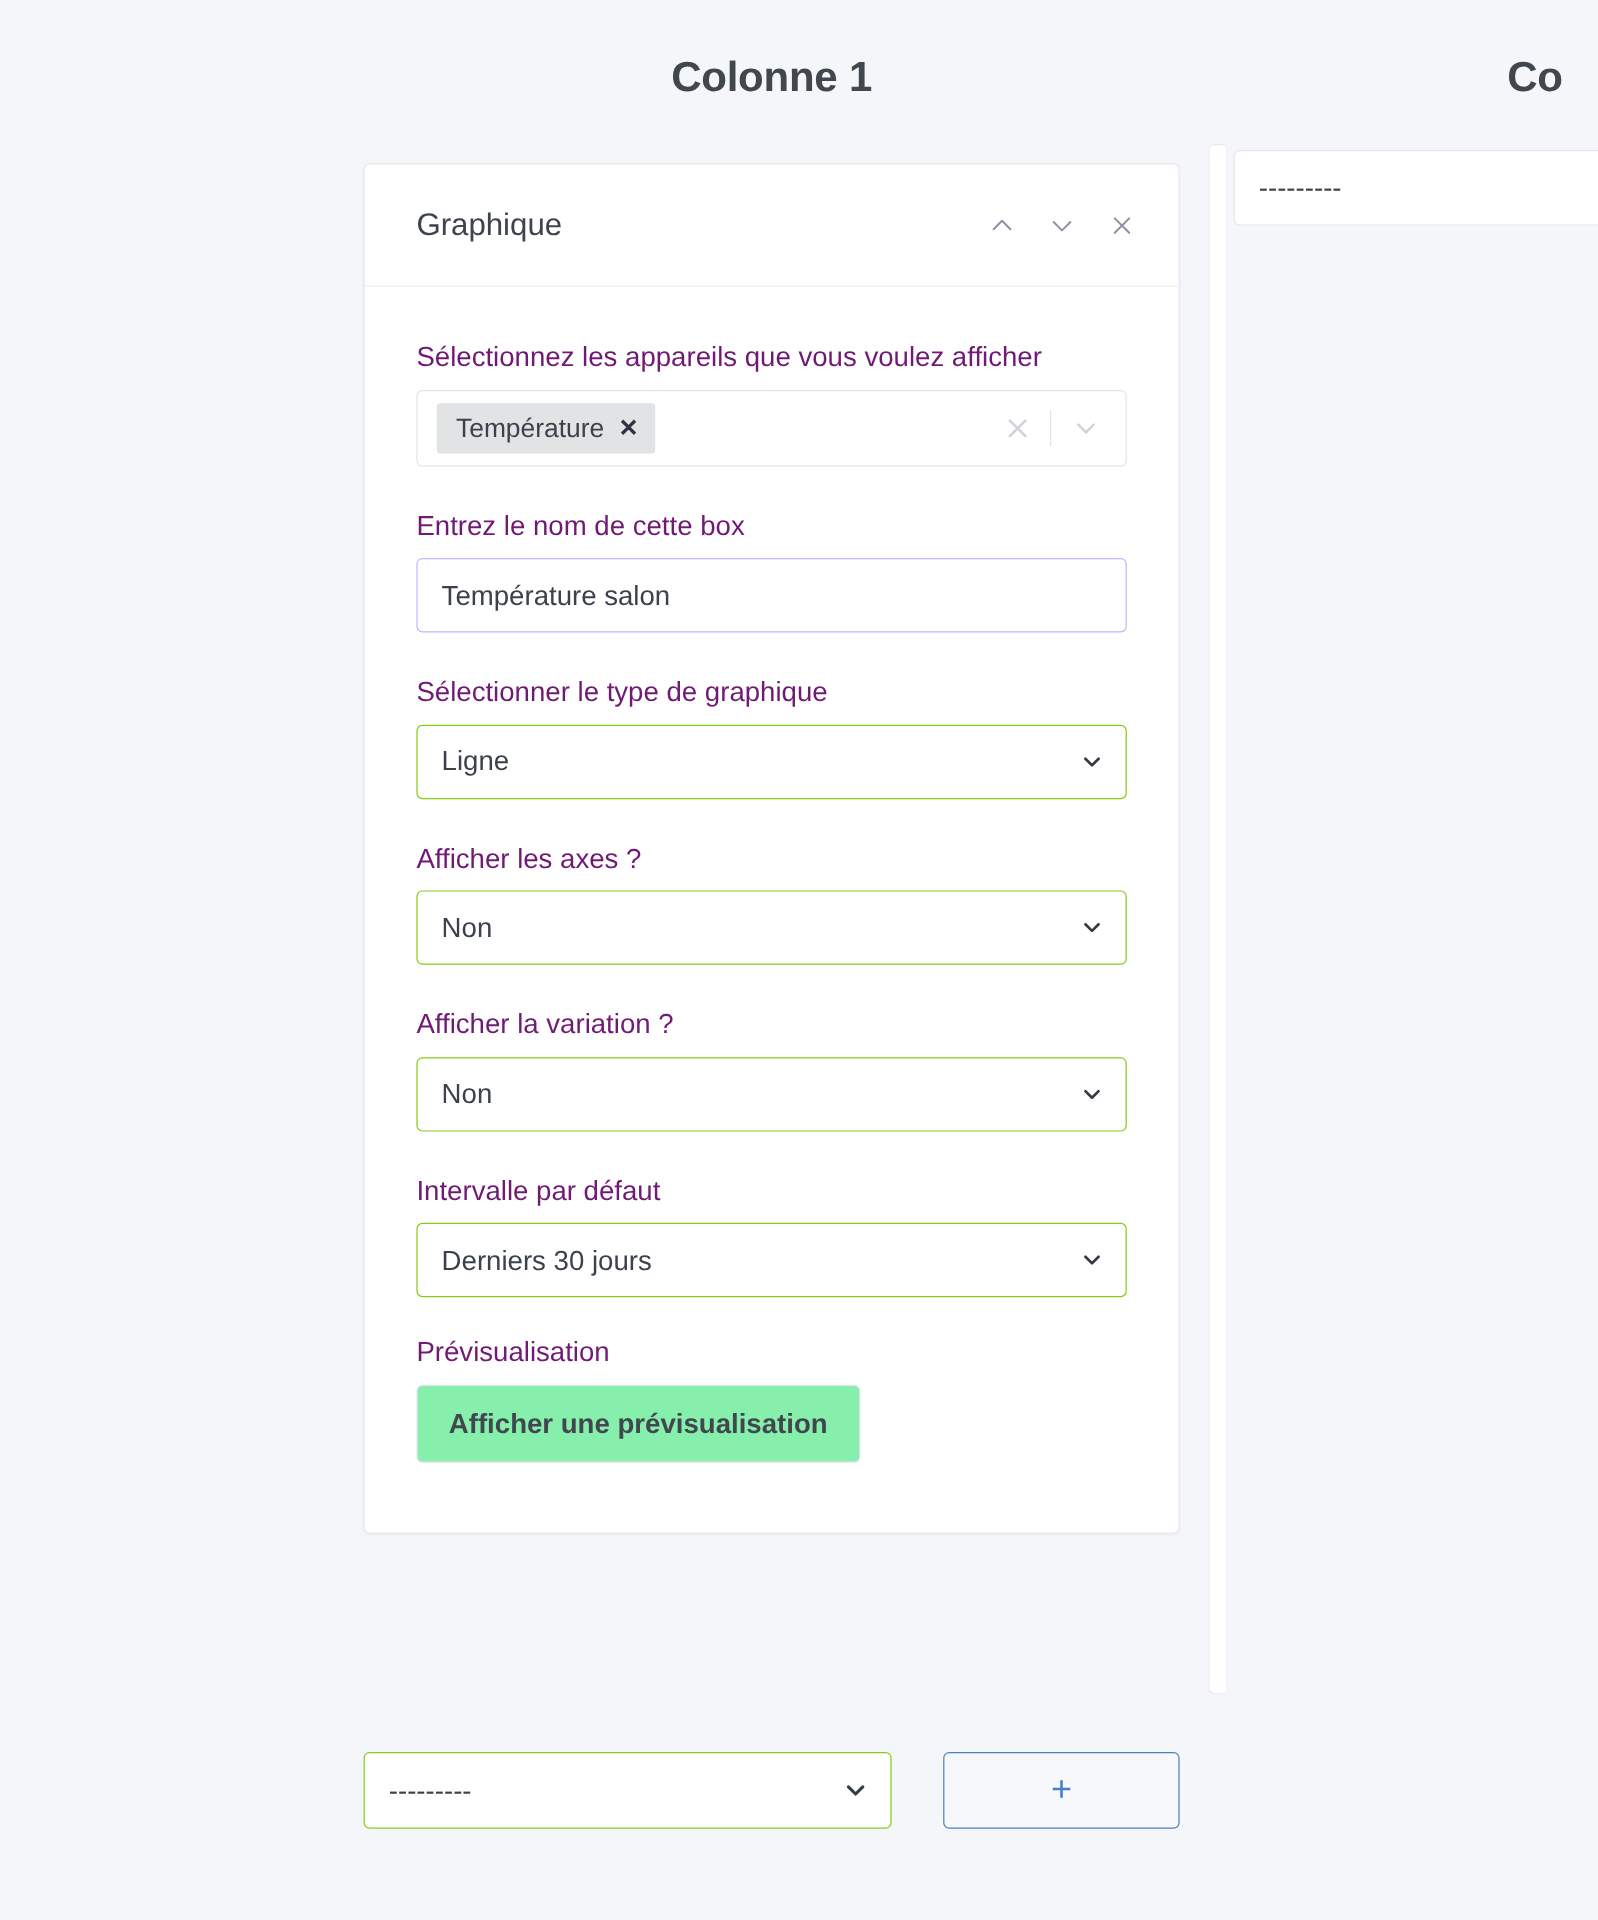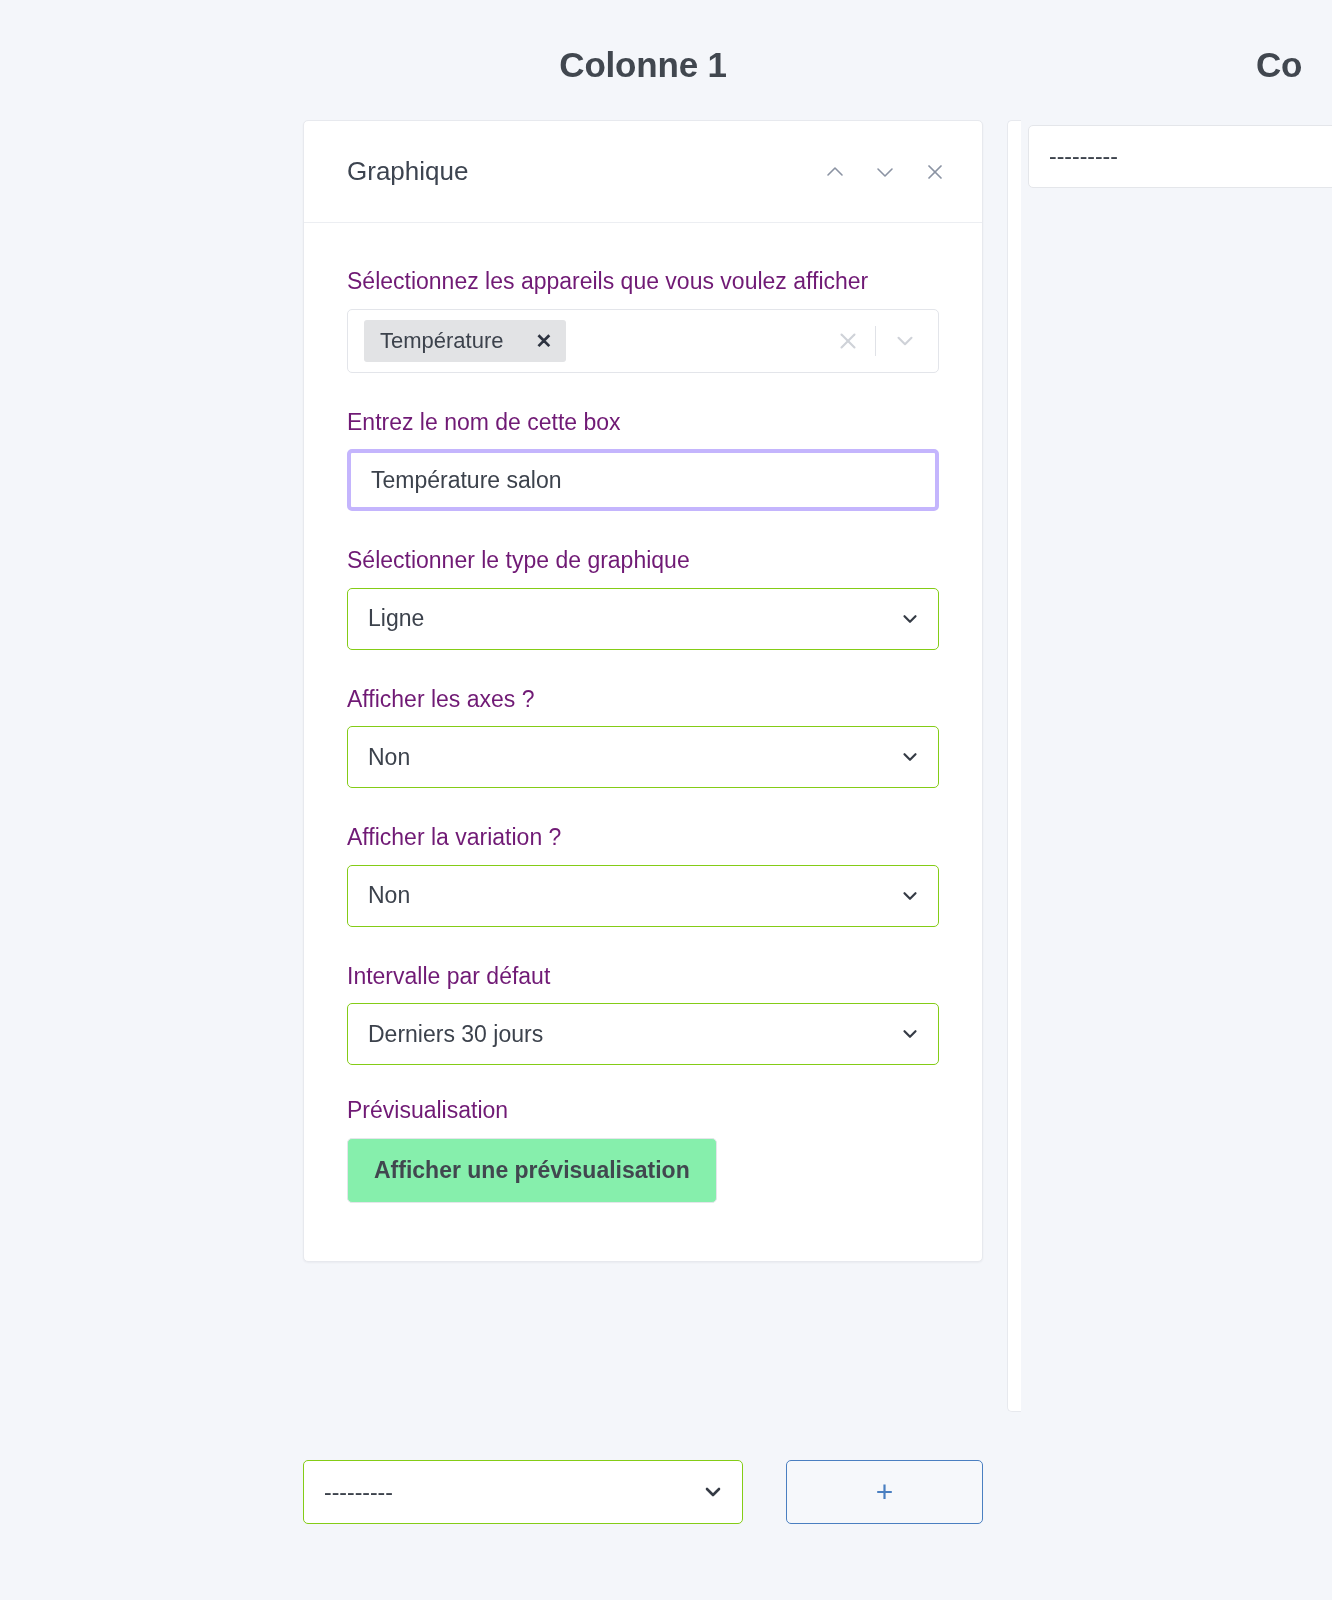--- a/index.html
+++ b/index.html
@@ -39,21 +39,21 @@
   }
   .column-2 .column-title {
     text-align: left;
     padding-left: 228px;
   }
 
   
   .card {
     position: absolute;
     left: 303px;
-    top: 120px;
+    top: 136px;
     width: 680px;
     background: #ffffff;
     border: 1px solid #e7e9ee;
     border-radius: 5px;
     box-shadow: 0 1px 2px rgba(30,40,60,.05);
   }
 
   .card-header {
     display: flex;
     align-items: center;
@@ -103,21 +103,21 @@
     min-height: 64px;
     border: 1px solid #e3e5ea;
     border-radius: 5px;
     background: #fff;
     padding: 0 4px 0 16px;
   }
   .ms-tags { flex: 1; display: flex; align-items: center; gap: 6px; }
   .ms-tag {
     display: inline-flex;
     align-items: center;
-    gap: 32px;
+    gap: 12px;
     background: #e2e3e5;
     border-radius: 3px;
     padding: 8px 14px 8px 16px;
     font-size: 22px;
     color: #3c424c;
     text-align: center;
   }
   .ms-tag-x {
     font-size: 20px;
     font-weight: bold;
@@ -137,21 +137,21 @@
     padding: 0 16px;
     color: #cfd2d8;
     display: flex; align-items: center;
     cursor: pointer;
   }
 
   
   .text-input {
     width: 100%;
     height: 62px;
-    border: 4px solid #c4b5fd;
+    border: 1px solid #c4b5fd;
     border-radius: 5px;
     background: #fff;
     font-family: "Liberation Sans", sans-serif;
     font-size: 23px;
     color: #3c424c;
     padding: 0 20px;
     outline: none;
   }
 
   

